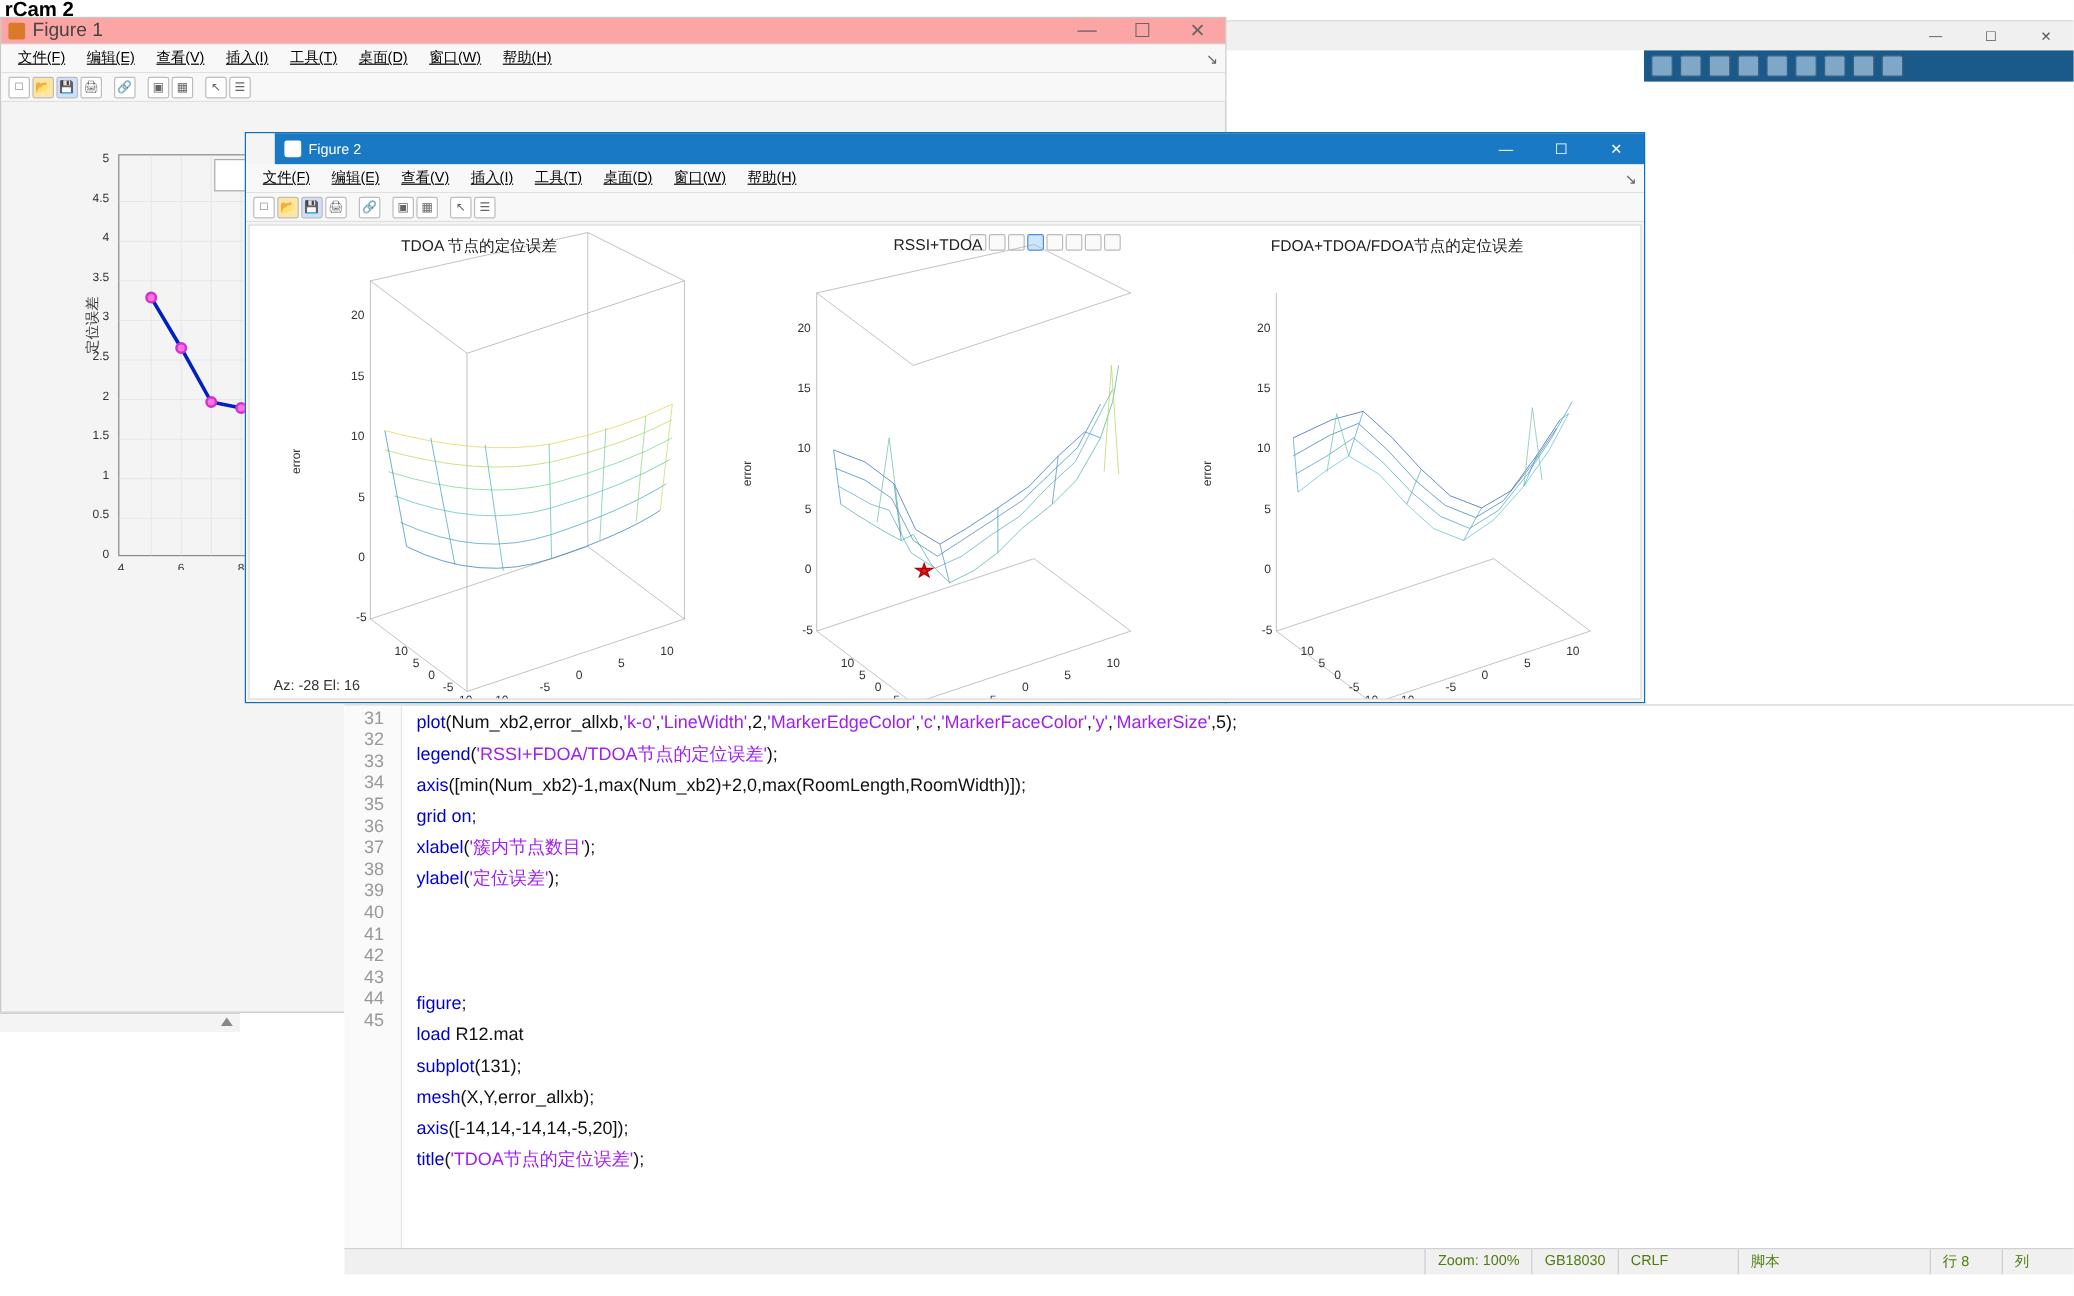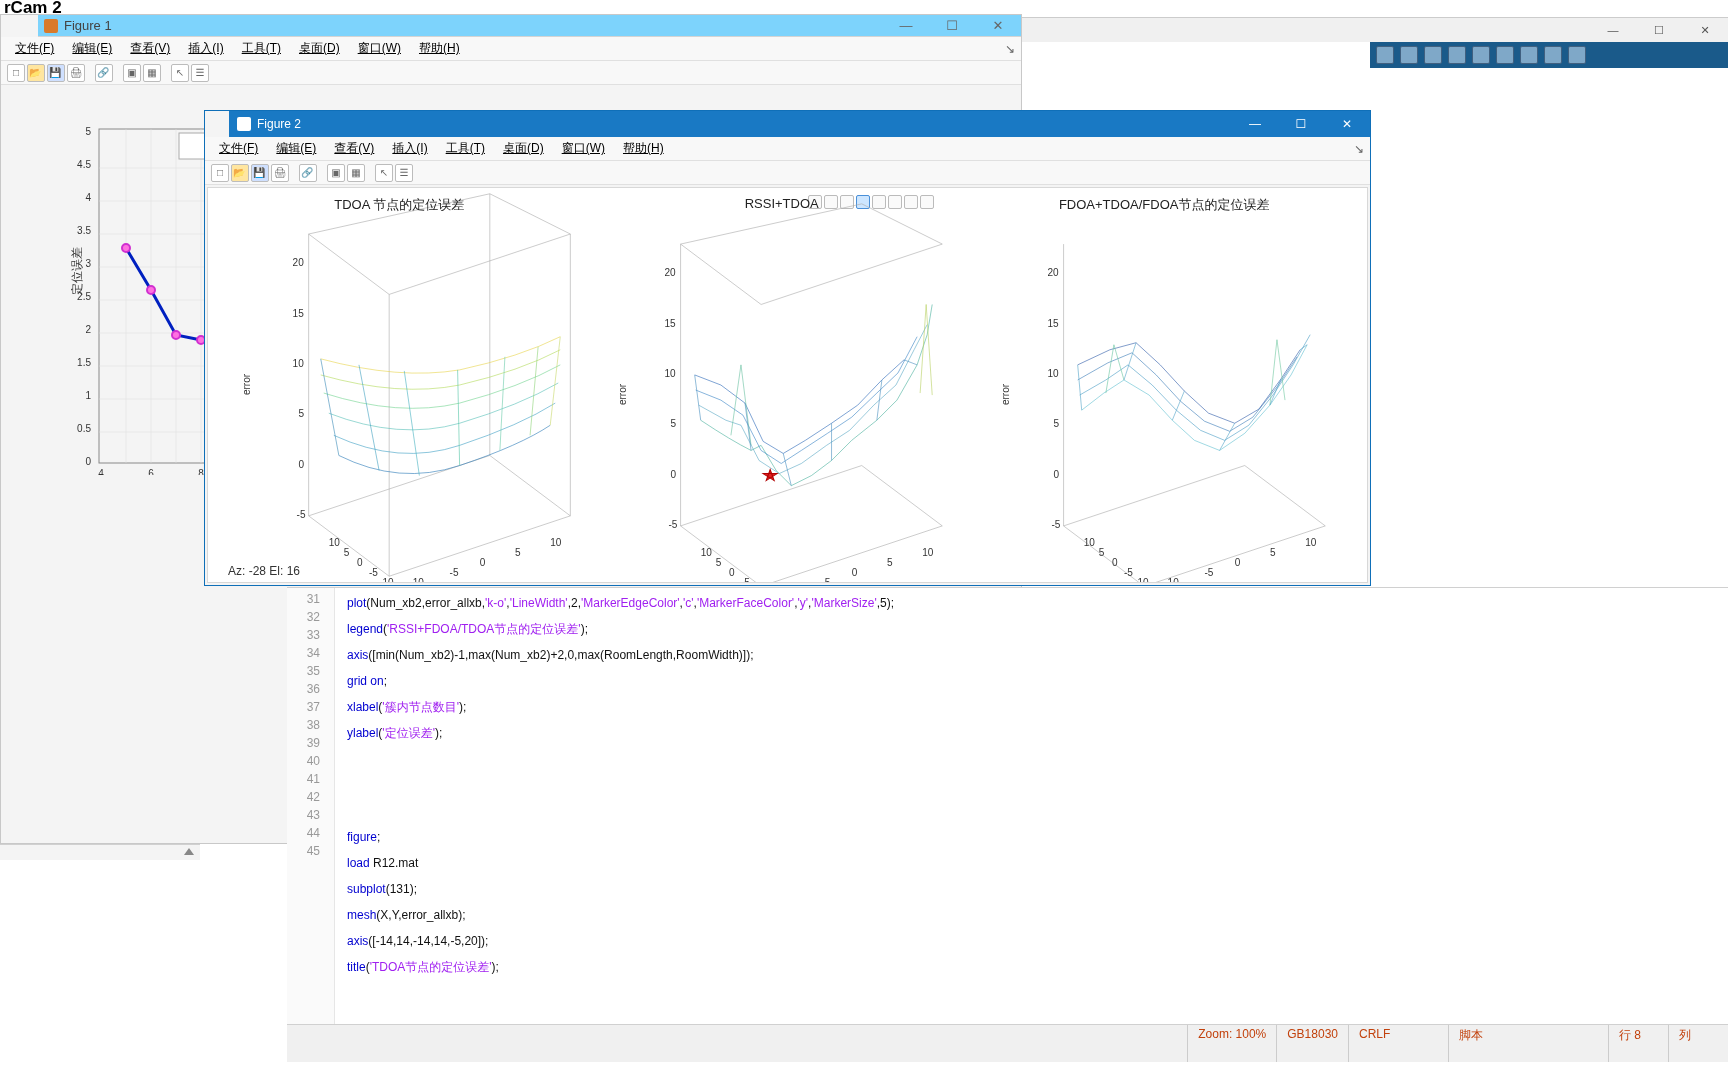--- a/index.html
+++ b/index.html
@@ -26,24 +26,23 @@
   position:absolute; top:42px; right:0; height:26px; width:358px;
   background:#1a5a8a; display:flex; align-items:center; padding:0 6px; gap:6px;
 }
 .tb-blue-icon { width:18px; height:18px; background:#7fa8c8; border:1px solid #406080; border-radius:2px;}
 
 .figure1 {
   position:absolute; left:0; top:14px; width:1022px; height:830px;
   background:#f4f4f4; border:1px solid #c8c8c8;
 }
 .fig1-title {
-  height:22px; background:#7dd3fc; display:flex; align-items:center;
-  padding-left:6px; font-size:13px; color:#444; border-bottom:1px solid #d4d4d4;
+  height:22px; background:#fca5a5; display:flex; align-items:center;
+  padding-left:6px; font-size:16px; color:#444; border-bottom:1px solid #d4d4d4;
   justify-content:space-between;
-  margin-left:37px;
 }
 .fig-window-controls { display:flex; }
 .fig-win-btn { width:46px; height:22px; display:flex; align-items:center; justify-content:center; color:#666;}
 .menu-bar {
   height:24px; background:#f8f8f8; display:flex; align-items:center; gap:2px; padding-left:6px;
   border-bottom:1px solid #e0e0e0; font-size:12px; justify-content:space-between;
 }
 .menu-left{display:flex;gap:2px;}
 .menu-item { padding:2px 8px;text-decoration:underline; }
 .toolbar {
@@ -56,33 +55,33 @@
 }
 .tool-sep { width:6px; }
 
 .fig1-plot {
   position:absolute; left:70px; top:100px; width:140px; height:360px;
 }
 
 .editor {
   position:absolute; left:287px; top:587px; right:0; bottom:34px;
   background:#fff; border-top:1px solid #d0d0d0;
-  font-family: Consolas, monospace; font-size:12px;
+  font-family: Consolas, monospace; font-size:15px;
   display:flex;
 }
 .gutter {
   width:48px; background:#fafafa; border-right:1px solid #e6e6e6; color:#999;
   text-align:right; padding-right:14px; padding-top:2px; line-height:18px;
 }
 .code { padding-left:12px; padding-top:2px; line-height:26px; white-space:pre; color:#111; }
 .kw{color:#0000d0;} .str{color:#a020f0;}
 
 .statusbar {
-  position:absolute; left:287px; right:0; bottom:18px; height:38px;
-  background:#f0f0f0; border-top:1px solid #d0d0d0; display:flex; font-size:12px; color:#c2410c;
+  position:absolute; left:287px; right:0; bottom:18px; height:22px;
+  background:#f0f0f0; border-top:1px solid #d0d0d0; display:flex; font-size:12px; color:#4d7c0f;
 }
 .status-filler{flex:1}
 .status-cell { border-left:1px solid #ccc; padding:2px 10px; min-width:60px;}
 .sidebar-placeholder {
   position:absolute; left:0; top:844px; width:200px; height:16px;
   background:#f4f4f4; border-top:1px solid #d0d0d0;
 }
 .sidebar-placeholder::after{
   content:""; position:absolute; right:6px; top:3px; width:0;height:0;
   border-left:5px solid transparent;border-right:5px solid transparent;border-bottom:7px solid #888;

